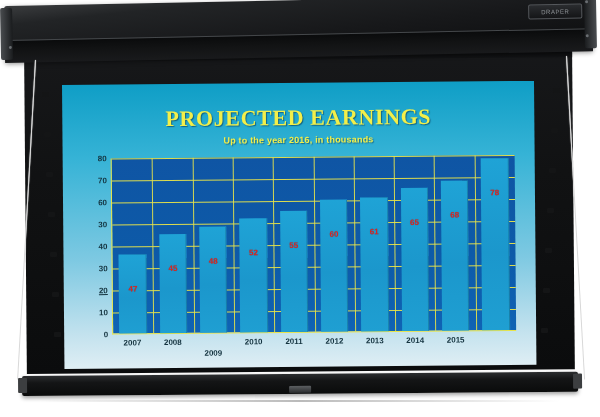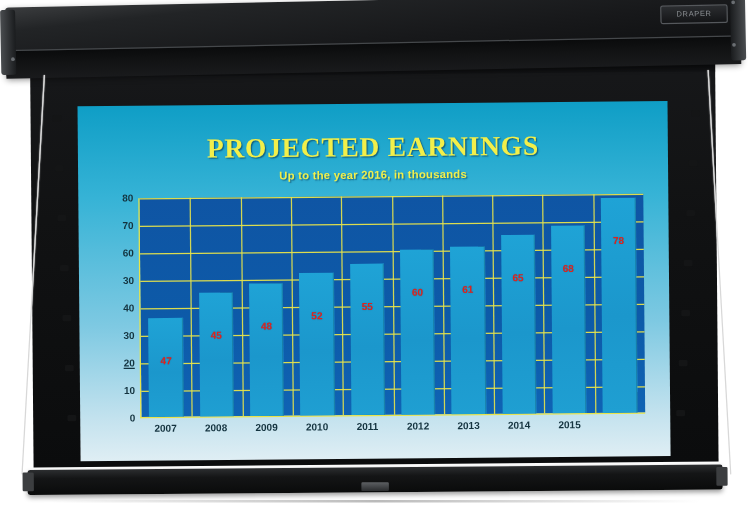--- a/index.html
+++ b/index.html
@@ -215,21 +215,21 @@
           <div class="bar" style="left: 81.6%; width: 6.8%; height: 149.6px; background: linear-gradient(rgb(31, 163, 214) 0%, rgb(27, 151, 204) 55%, rgb(31, 159, 210) 100%);">
             <span class="bar-val" style="color: rgb(226, 34, 28);">68</span>
           </div>
           <div class="bar" style="left: 91.6%; width: 6.8%; height: 171.6px; background: linear-gradient(rgb(31, 163, 214) 0%, rgb(27, 151, 204) 55%, rgb(31, 159, 210) 100%);">
             <span class="bar-val" style="color: rgb(226, 34, 28);">78</span>
           </div>
         </div>
       <div class="xlabels">
           <div class="xlabel" style="left: 5%;">2007</div>
           <div class="xlabel" style="left: 15%;">2008</div>
-          <div class="xlabel" style="left: 25%;">2009</div>
+          <div class="xlabel" style="left: 25%; margin-top: 11px;">2009</div>
           <div class="xlabel" style="left: 35%;">2010</div>
           <div class="xlabel" style="left: 45%;">2011</div>
           <div class="xlabel" style="left: 55%;">2012</div>
           <div class="xlabel" style="left: 65%;">2013</div>
           <div class="xlabel" style="left: 75%; text-align: right;">2014</div>
           <div class="xlabel" style="left: 85%;">2015</div>
           <div class="xlabel" style="left: 95%; margin-top: 31px;">2016</div>
         </div>
     </div>
   </div>

